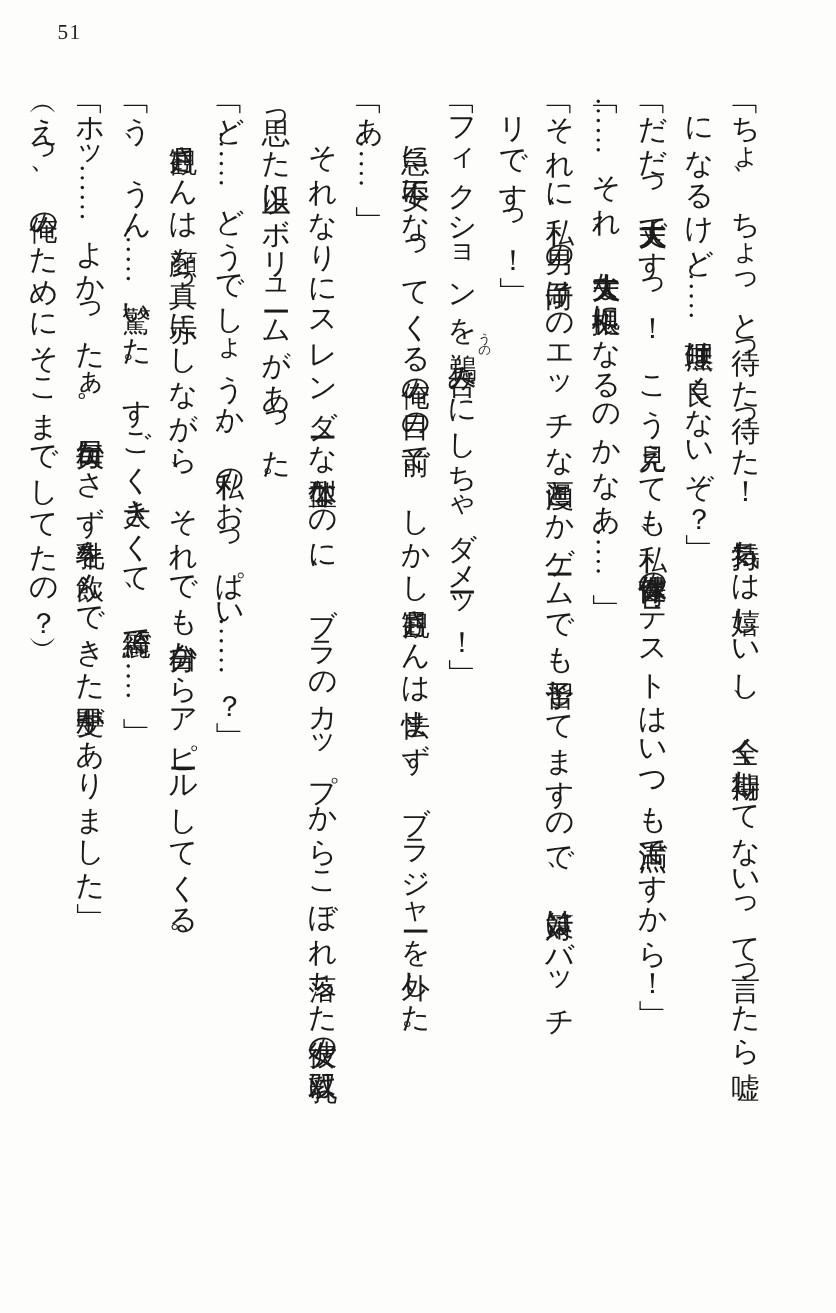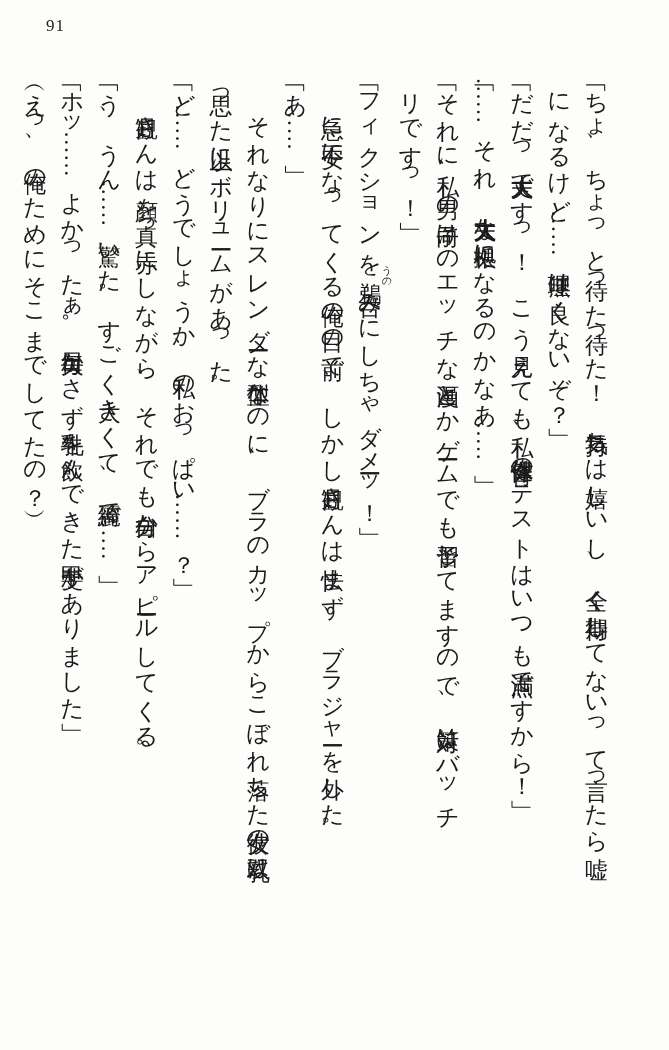--- a/index.html
+++ b/index.html
@@ -28,21 +28,21 @@
   }
   .line.indent{text-indent:23px;}
   ruby{ruby-align:center;}
   rt{font-size:10px;letter-spacing:0;color:#1b1b1b;}
 </style>
 </head>
 <body>
 
 <div class="page">
 
-  <div class="page-number">91</div>
+  <div class="page-number">51</div>
 
   <div class="page-text">
 
     <div class="line">「ちょ、ちょっと待った待った！　気持ちは嬉しいし、全く期待してないって言ったら嘘</div>
 
     <div class="line">になるけど……無理は良くないぞ？」</div>
 
     <div class="line">「だだっ大丈夫ですっ！　こう見えても私、保健体育のテストはいつも満点ですから！」</div>
 
     <div class="line">「……それ、大丈夫な根拠になるのかなあ……」</div>

